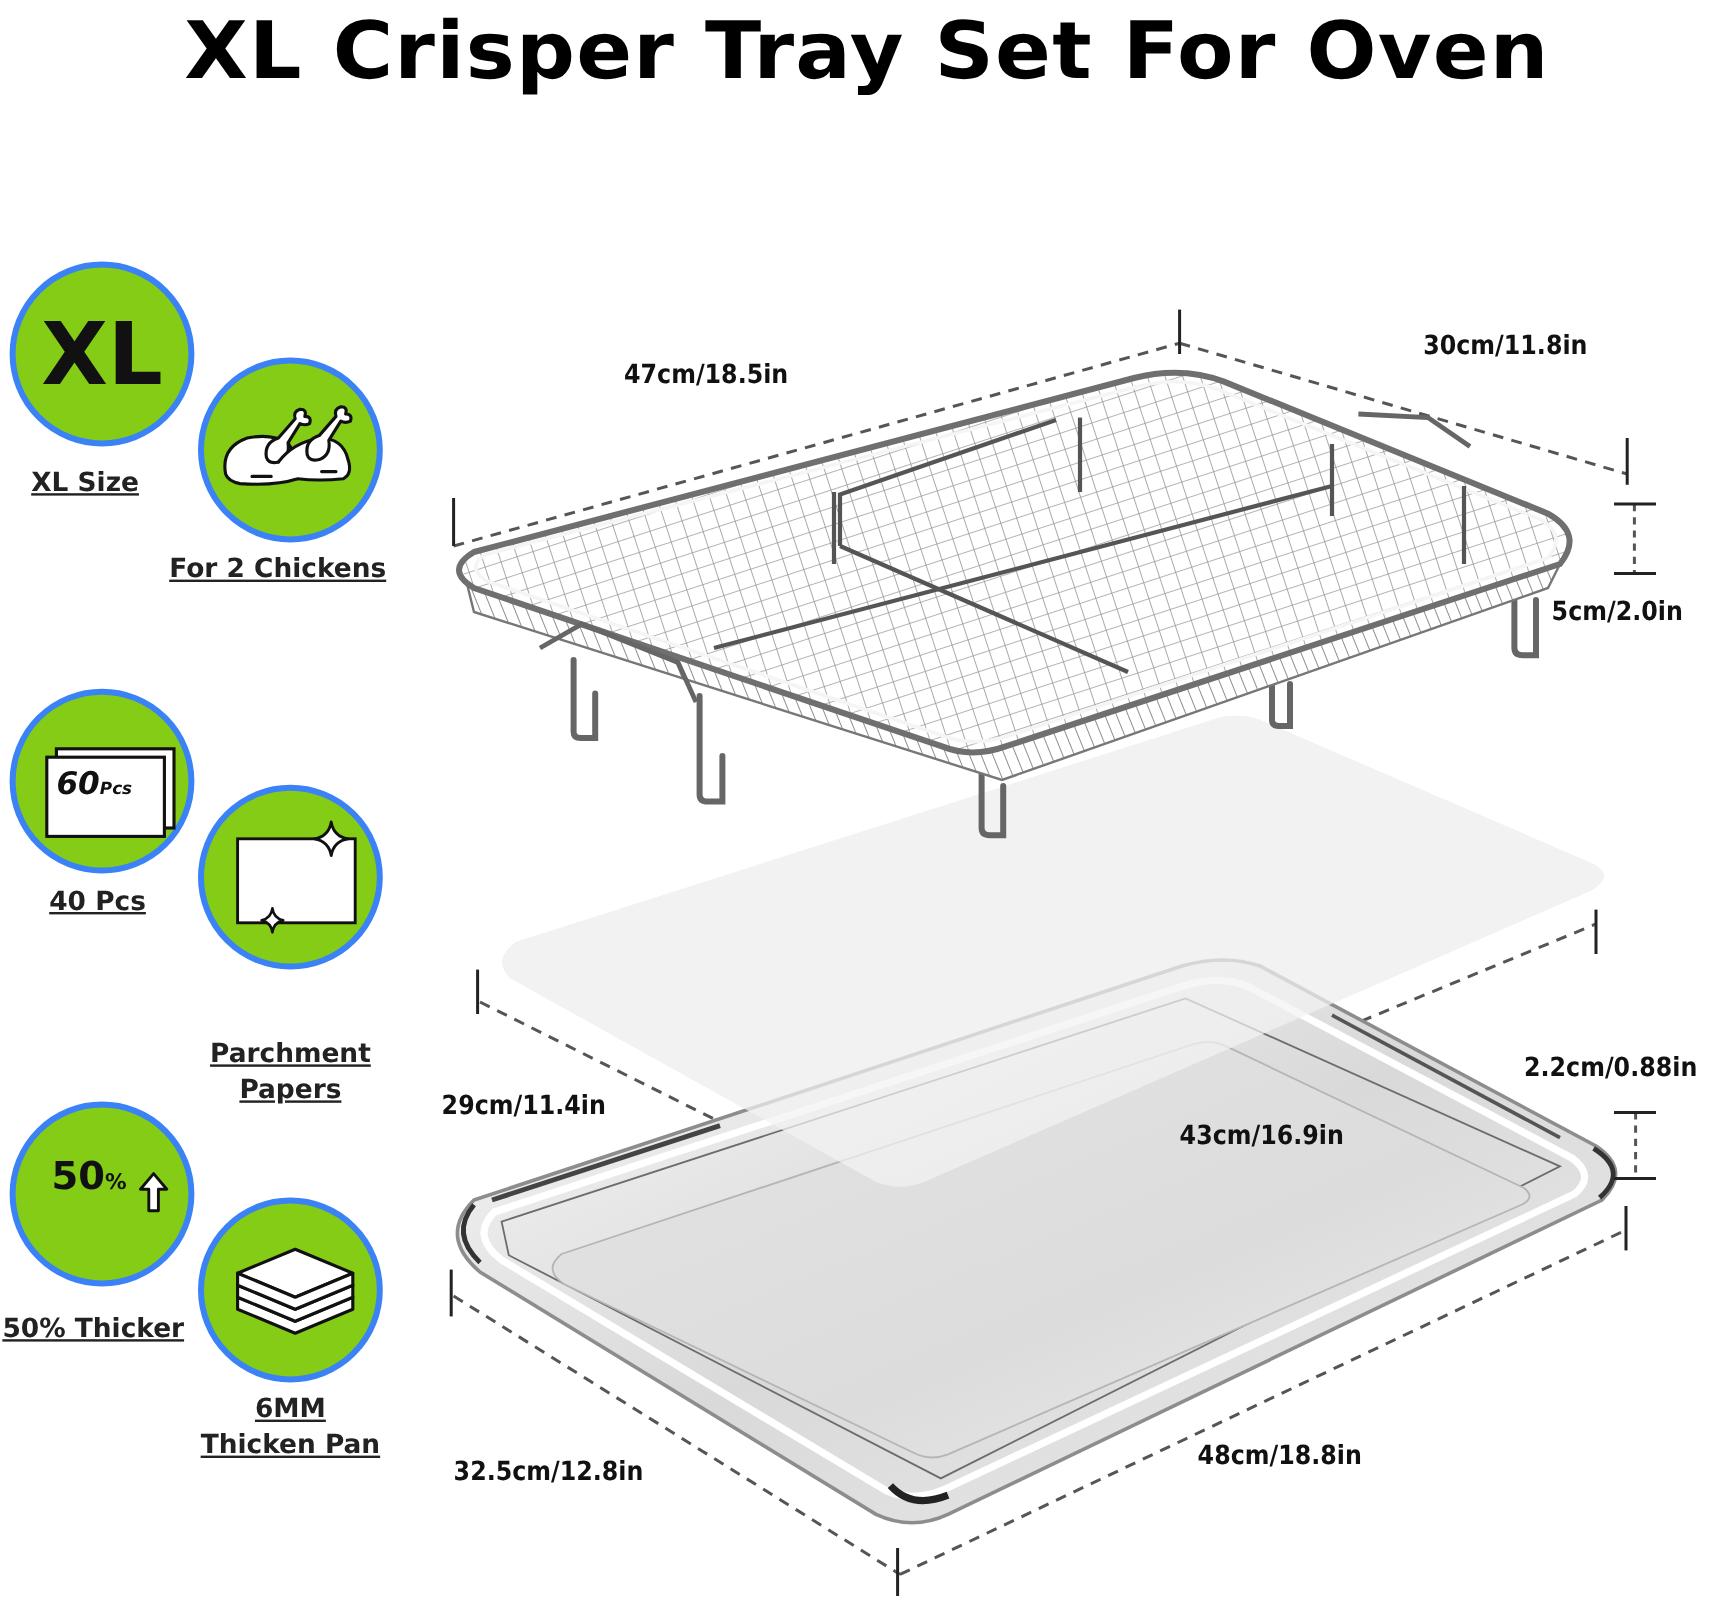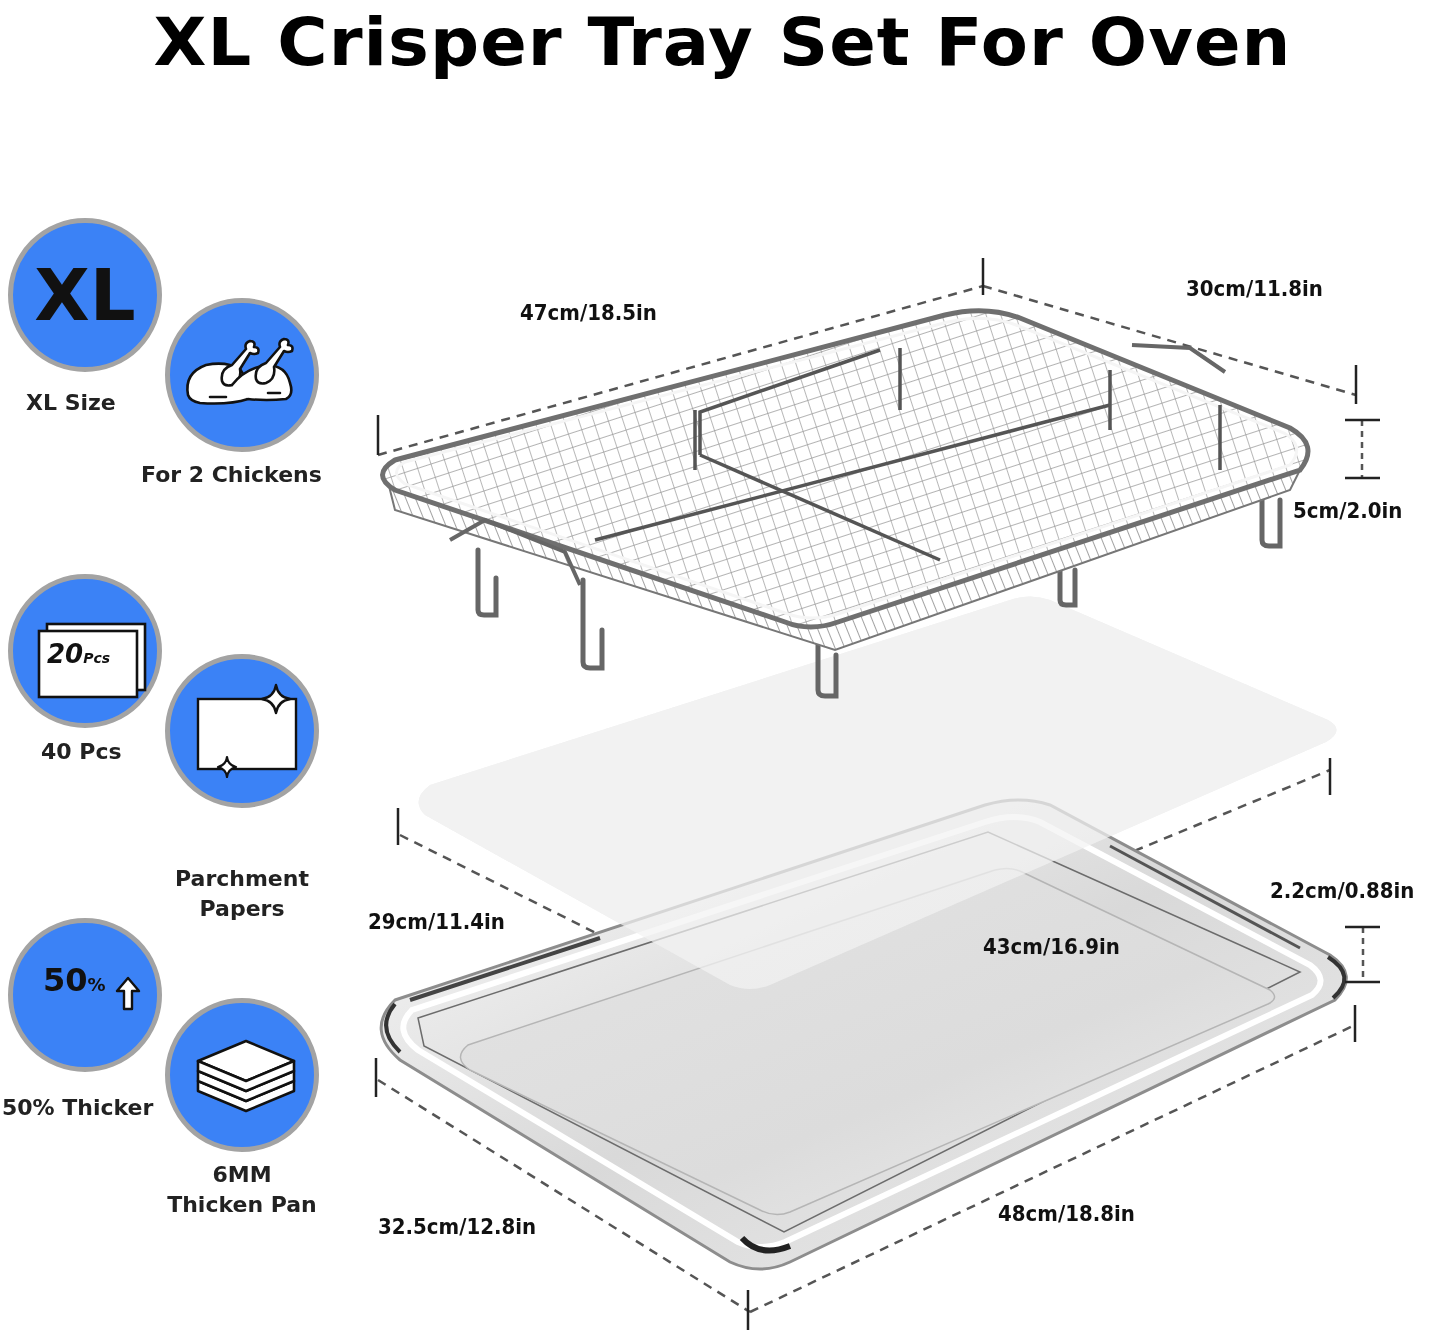--- a/index.html
+++ b/index.html
@@ -1,19 +1,19 @@
 <!DOCTYPE html>
 <html><head>
 <meta charset="utf-8">
 <style>
   html,body{margin:0;padding:0;background:#ffffff;}
   body{width:1445px;height:1331px;position:relative;overflow:hidden;font-family:"DejaVu Sans","Liberation Sans",sans-serif;color:#111;}
   .title{position:absolute;left:0;top:4px;width:1445px;text-align:center;font-family:"DejaVu Sans",sans-serif;font-weight:bold;font-size:66px;letter-spacing:1px;color:#000;transform:scaleX(1.04);}
-  .feat-circle{position:absolute;border:5px solid #a3a3a3;border-radius:50%;box-sizing:border-box;background:#3b82f6;}
-  .feat-label{position:absolute;font-family:"DejaVu Sans",sans-serif;font-weight:bold;font-size:22px;text-align:center;color:#222;line-height:30px;white-space:nowrap;}
+  .feat-circle{position:absolute;border:5px solid #3b82f6;border-radius:50%;box-sizing:border-box;background:#84cc16;}
+  .feat-label{position:absolute;font-family:"DejaVu Sans",sans-serif;font-weight:bold;font-size:22px;text-align:center;color:#222;line-height:30px;white-space:nowrap;text-decoration:underline;}
   .dim{position:absolute;font-family:"DejaVu Sans",sans-serif;font-weight:bold;font-size:22px;color:#111;white-space:nowrap;transform:scaleX(0.9);transform-origin:left center;}
   svg.scene{position:absolute;left:0;top:0;}
   .xl-text{position:absolute;font-family:"DejaVu Sans",sans-serif;font-weight:bold;color:#111;}
 </style>
 </head>
 <body>
 
 <div class="title">XL Crisper Tray Set For Oven</div>
 
 <svg class="scene" width="1445" height="1331" viewBox="0 0 1445 1331">
@@ -140,21 +140,21 @@
   </svg>
 </div>
 <div class="feat-label" style="left:141px;top:460px;">For 2 Chickens</div>
 
 <div class="feat-circle" style="left:8px;top:574px;width:154px;height:154px;">
   <svg width="144" height="144" viewBox="0 0 144 144" style="position:absolute;left:0;top:0;">
     <rect x="34" y="45" width="98" height="66" fill="#fff" stroke="#111" stroke-width="2.6"></rect>
     <rect x="26" y="52" width="98" height="66" fill="#fff" stroke="#111" stroke-width="2.6"></rect>
   </svg>
   <div class="xl-text" style="left:34px;top:60px;font-style:italic;">
-    <span style="font-size:26px;">20</span><span style="font-size:14px;">Pcs</span>
+    <span style="font-size:26px;">60</span><span style="font-size:14px;">Pcs</span>
   </div>
 </div>
 <div class="feat-label" style="left:41px;top:737px;">40 Pcs</div>
 
 <div class="feat-circle" style="left:165px;top:654px;width:154px;height:154px;">
   <svg width="144" height="144" viewBox="0 0 144 144" style="position:absolute;left:0;top:0;">
     <rect x="28" y="40" width="98" height="70" fill="#fff" stroke="#111" stroke-width="2.4"></rect>
     <path d="M106 26 Q108 38 120 40 Q108 42 106 54 Q104 42 92 40 Q104 38 106 26 Z" fill="#fff" stroke="#111" stroke-width="2.4" stroke-linejoin="round"></path>
     <path d="M57 98 Q58 106 66 108 Q58 110 57 118 Q56 110 48 108 Q56 106 57 98 Z" fill="#fff" stroke="#111" stroke-width="2.2" stroke-linejoin="round"></path>
   </svg>

